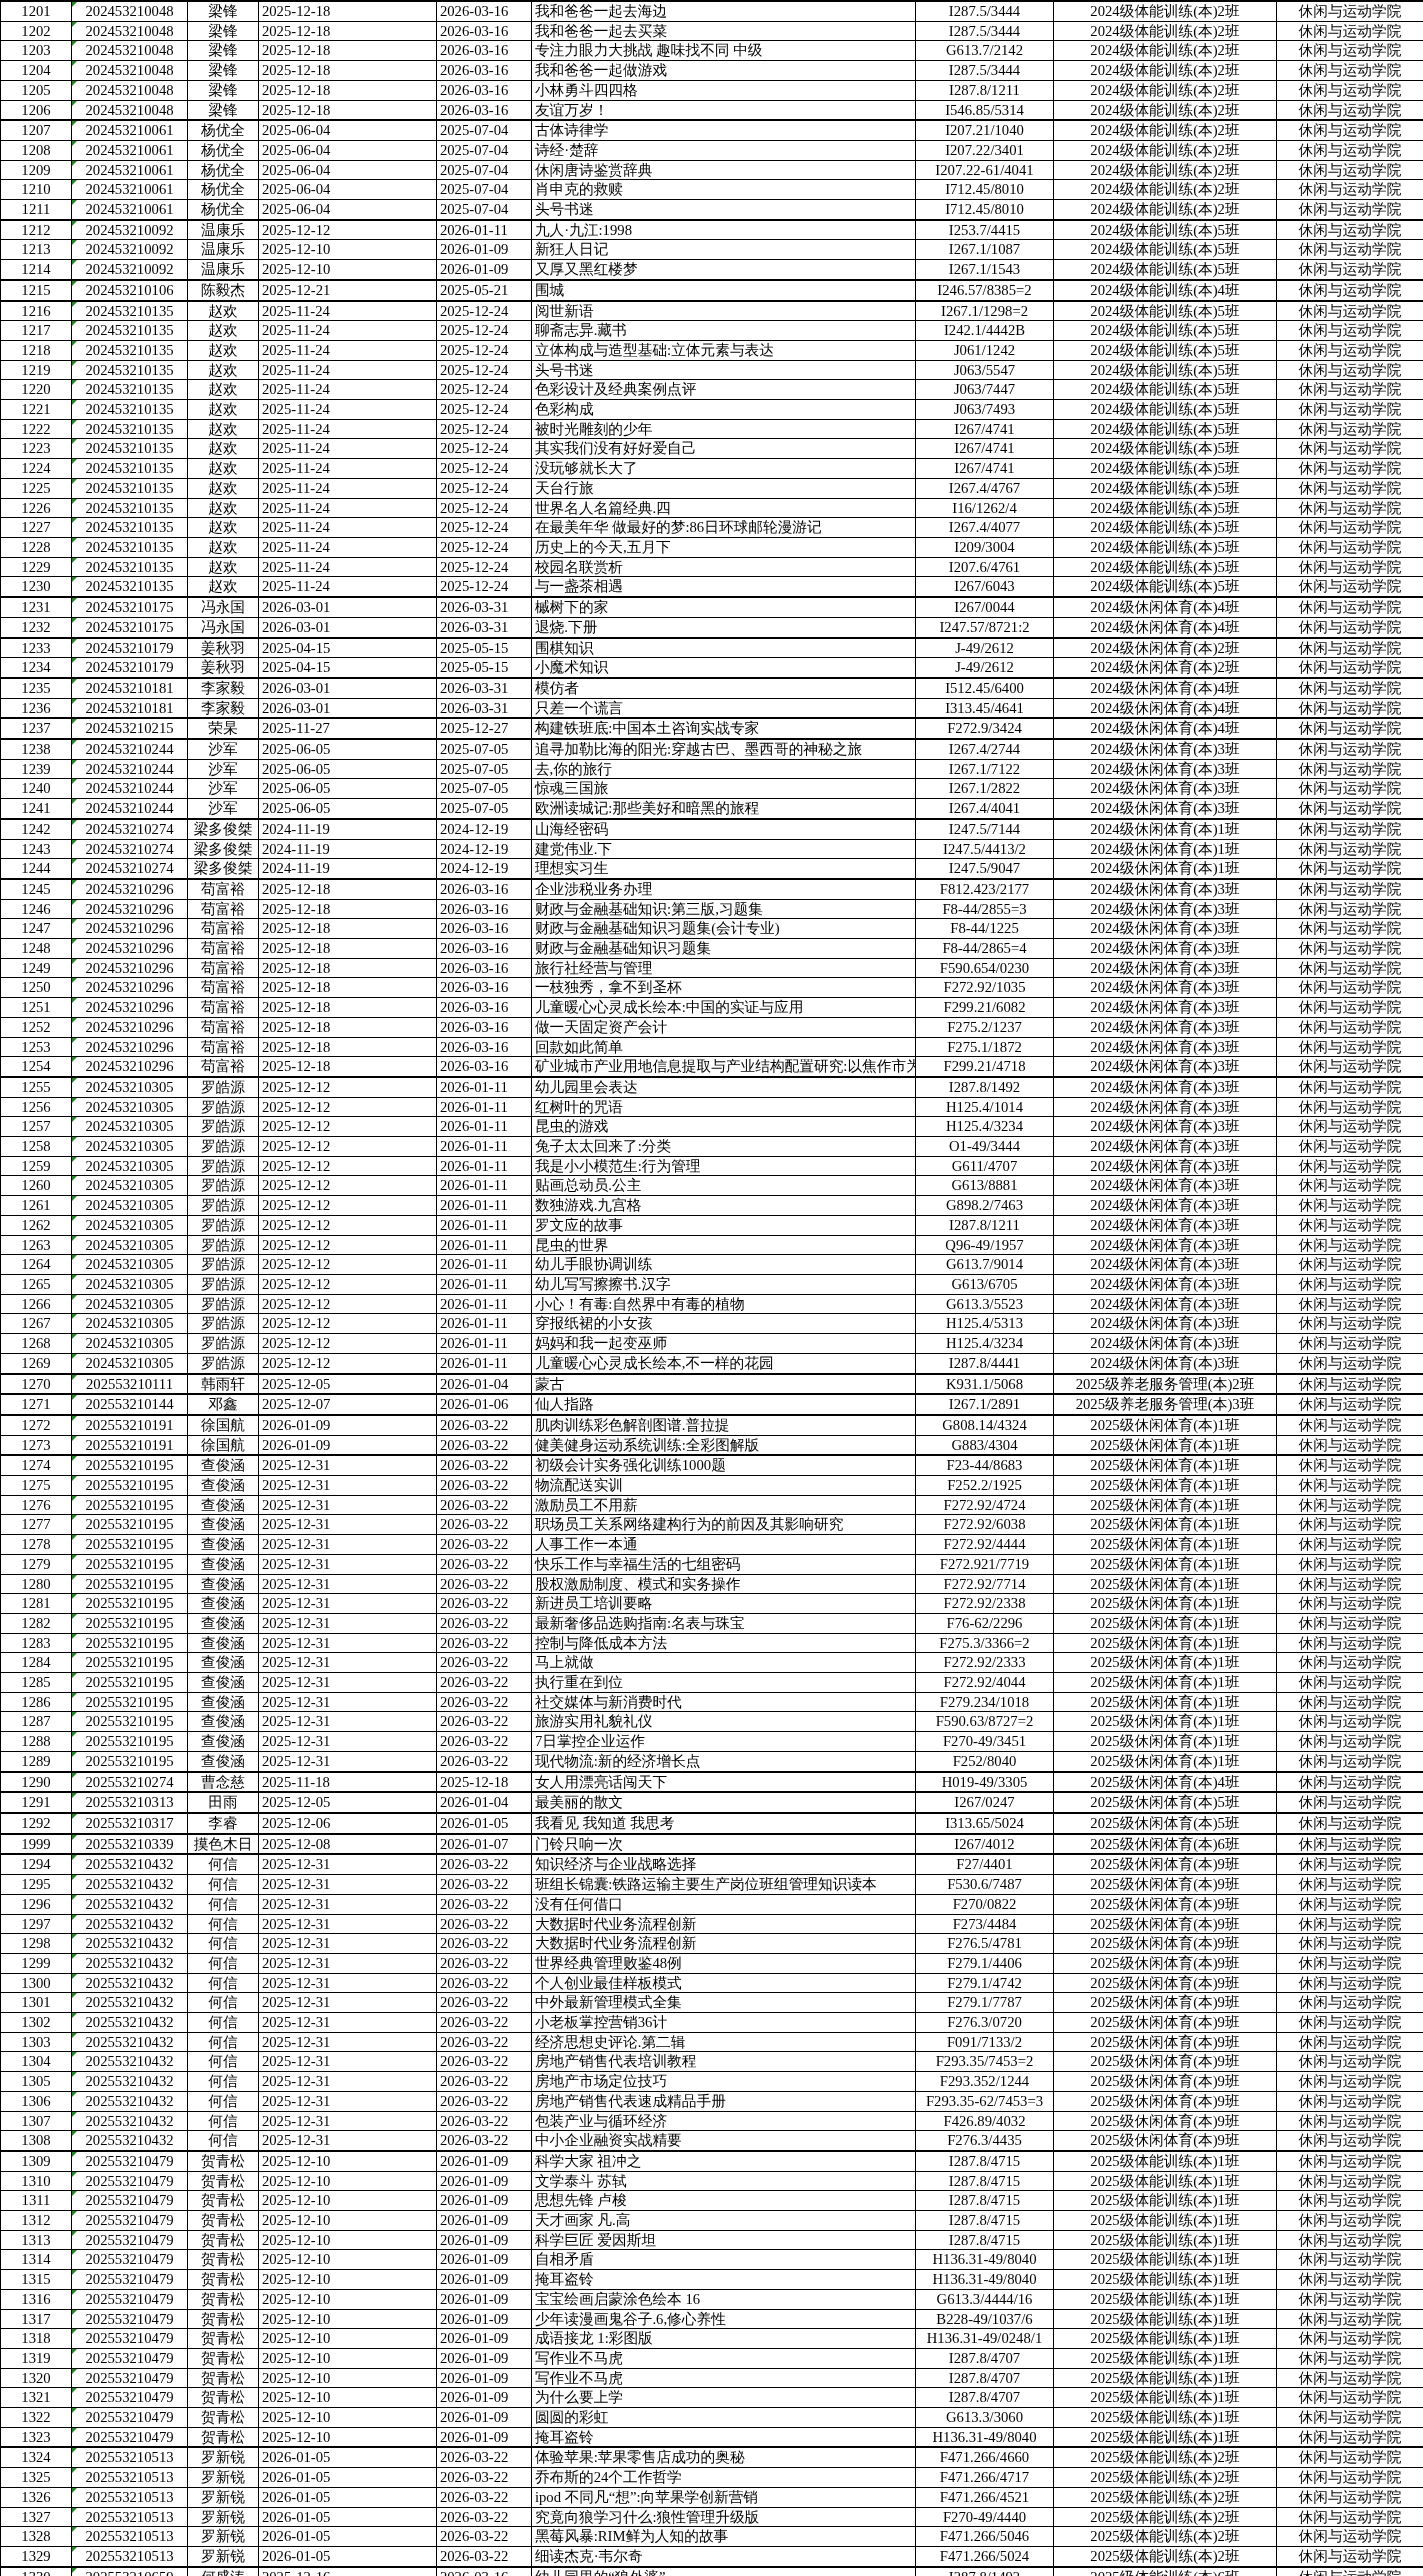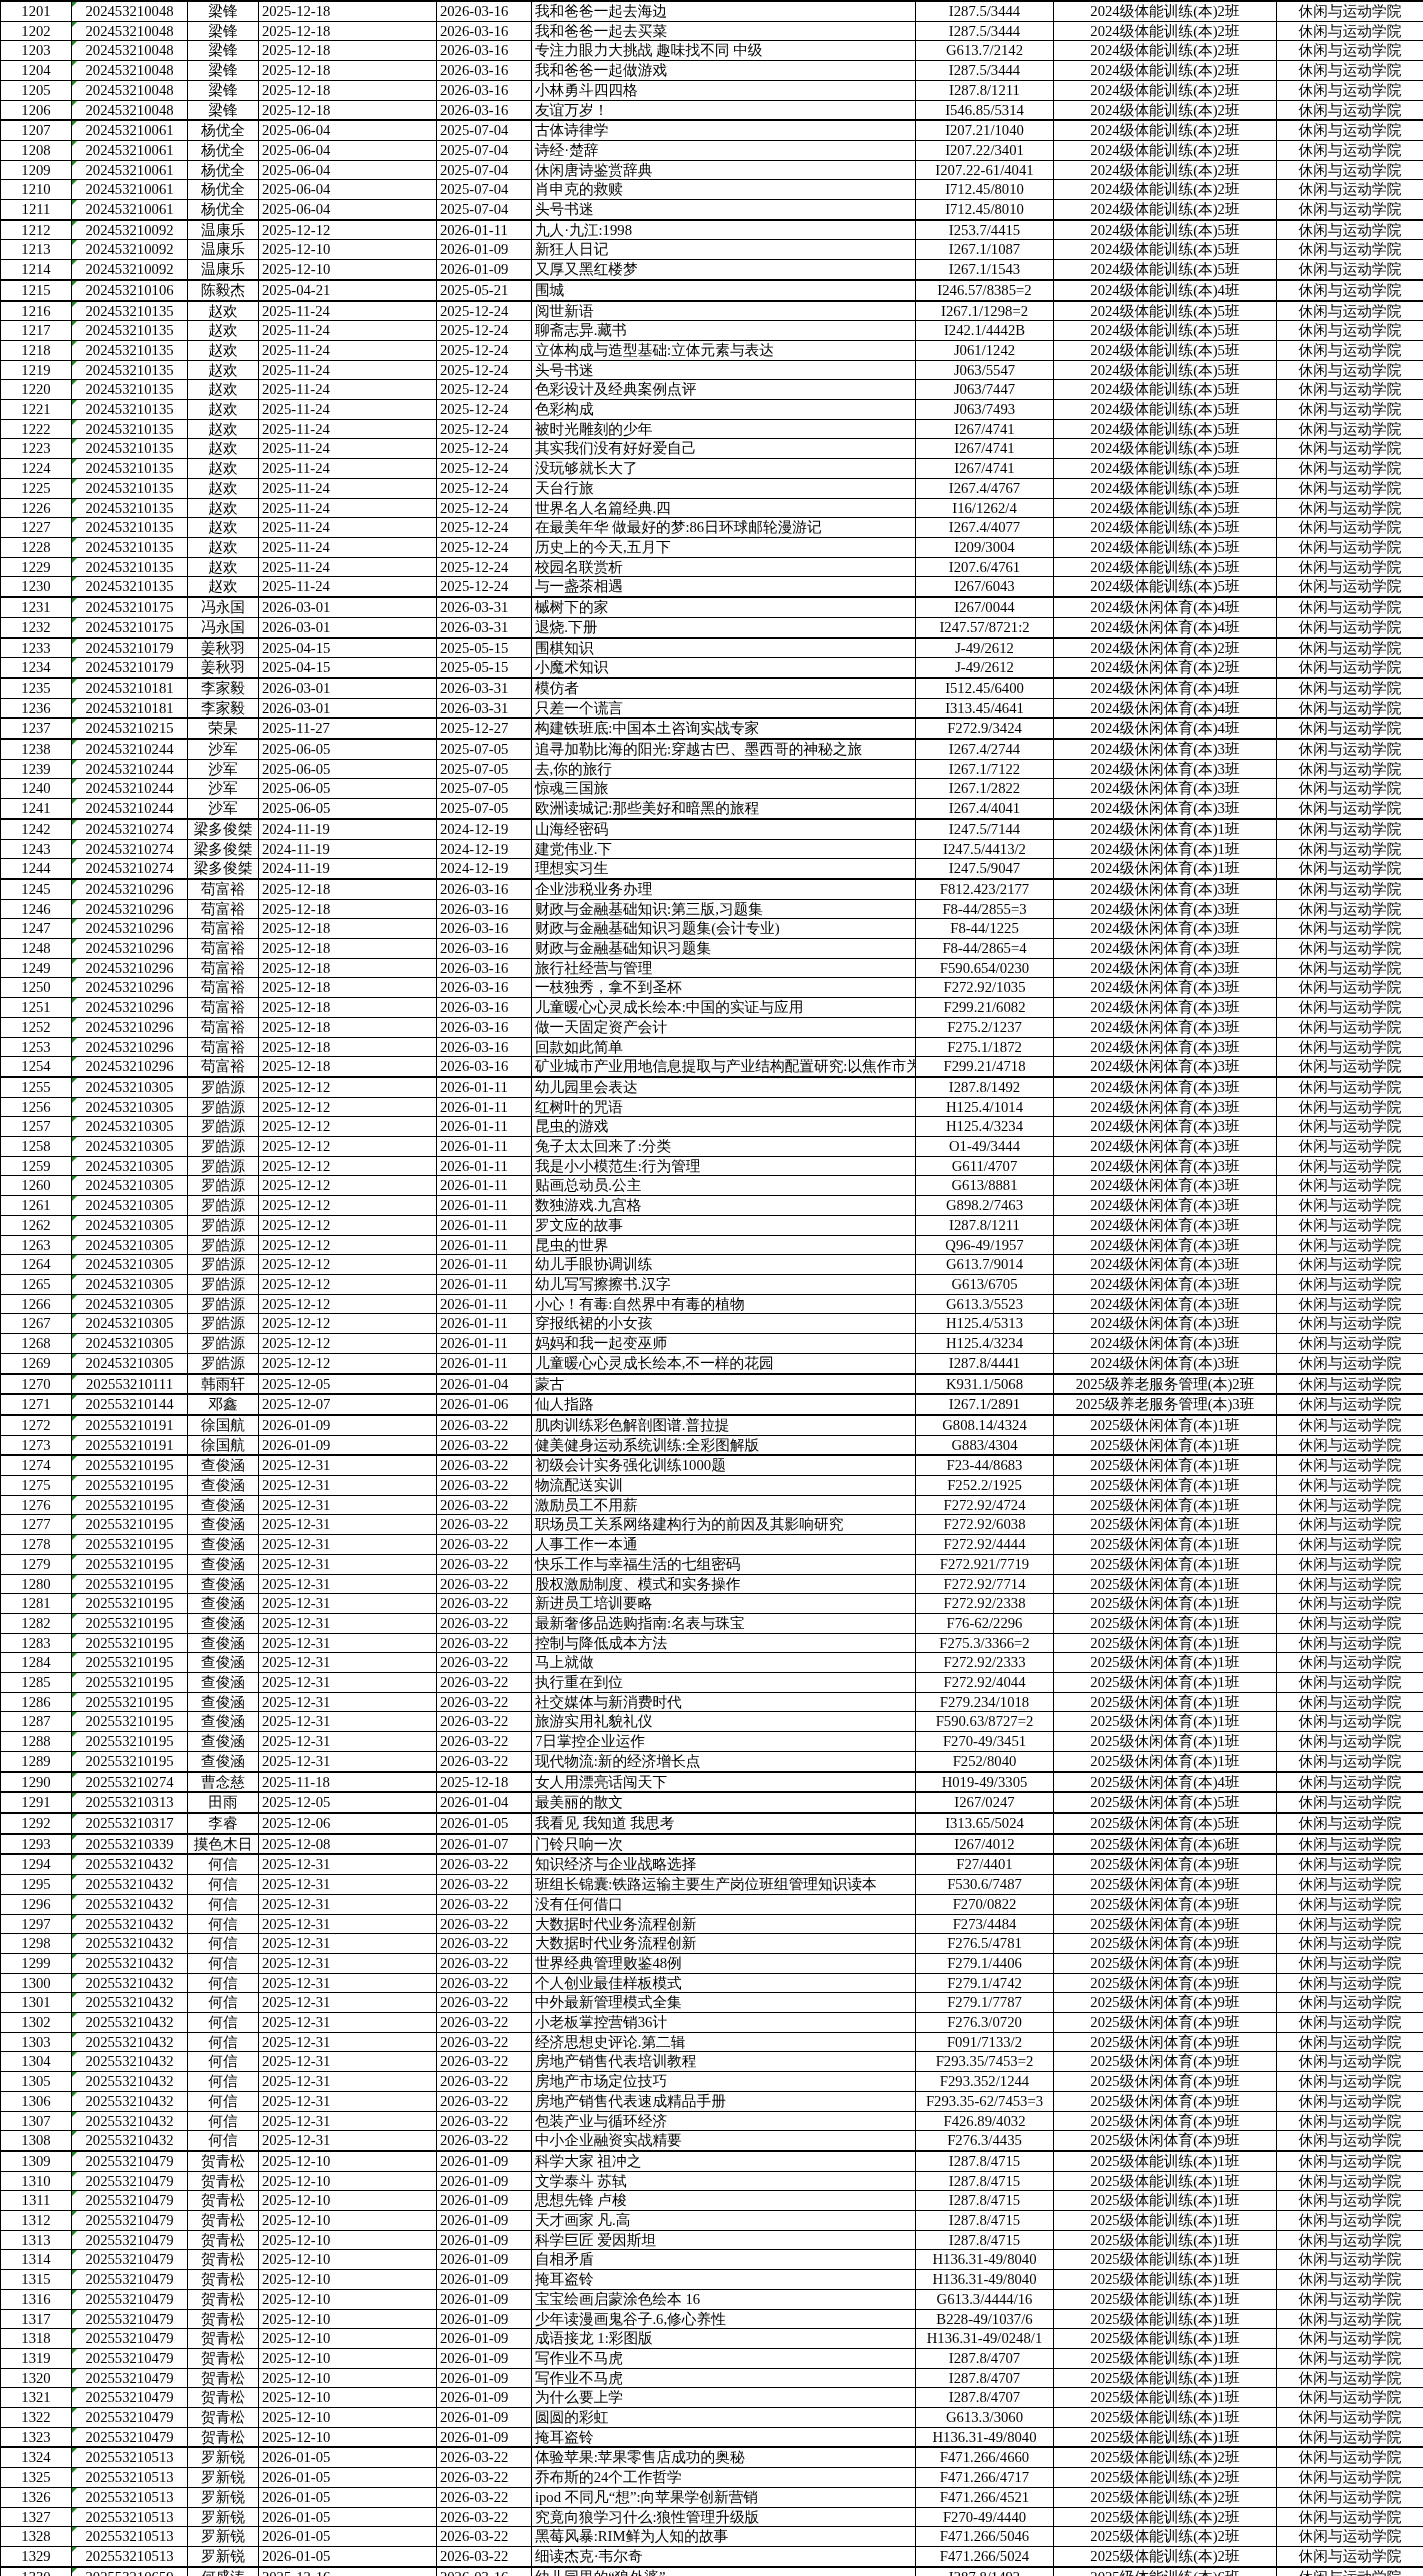--- a/index.html
+++ b/index.html
@@ -176,21 +176,21 @@
         <td class="col4"><span>2026-01-09</span></td>
         <td class="col5"><span>又厚又黑红楼梦</span></td>
         <td class="col6"><span>I267.1/1543</span></td>
         <td class="col7"><span>2024级体能训练(本)5班</span></td>
         <td class="col8"><span>休闲与运动学院</span></td>
       </tr>
       <tr class="group-start">
         <td class="col0"><span>1215</span></td>
         <td class="col1"><span class="tri" style="border-top-color: rgb(33, 136, 33);"></span><span>202453210106</span></td>
         <td class="col2"><span>陈毅杰</span></td>
-        <td class="col3"><span>2025-04-21</span></td>
+        <td class="col3"><span>2025-12-21</span></td>
         <td class="col4"><span>2025-05-21</span></td>
         <td class="col5"><span>围城</span></td>
         <td class="col6"><span>I246.57/8385=2</span></td>
         <td class="col7"><span>2024级体能训练(本)4班</span></td>
         <td class="col8"><span>休闲与运动学院</span></td>
       </tr>
       <tr class="group-start">
         <td class="col0"><span>1216</span></td>
         <td class="col1"><span class="tri" style="border-top-color: rgb(33, 136, 33);"></span><span>202453210135</span></td>
         <td class="col2"><span>赵欢</span></td>
@@ -1031,21 +1031,21 @@
         <td class="col1"><span class="tri" style="border-top-color: rgb(33, 136, 33);"></span><span>202553210317</span></td>
         <td class="col2"><span>李睿</span></td>
         <td class="col3"><span>2025-12-06</span></td>
         <td class="col4"><span>2026-01-05</span></td>
         <td class="col5"><span>我看见 我知道 我思考</span></td>
         <td class="col6"><span>I313.65/5024</span></td>
         <td class="col7"><span>2025级休闲体育(本)5班</span></td>
         <td class="col8"><span>休闲与运动学院</span></td>
       </tr>
       <tr class="group-start">
-        <td class="col0"><span>1293</span></td>
+        <td class="col0"><span>1999</span></td>
         <td class="col1"><span class="tri" style="border-top-color: rgb(33, 136, 33);"></span><span>202553210339</span></td>
         <td class="col2"><span>摸色木日</span></td>
         <td class="col3"><span>2025-12-08</span></td>
         <td class="col4"><span>2026-01-07</span></td>
         <td class="col5"><span>门铃只响一次</span></td>
         <td class="col6"><span>I267/4012</span></td>
         <td class="col7"><span>2025级休闲体育(本)6班</span></td>
         <td class="col8"><span>休闲与运动学院</span></td>
       </tr>
       <tr class="group-start">

